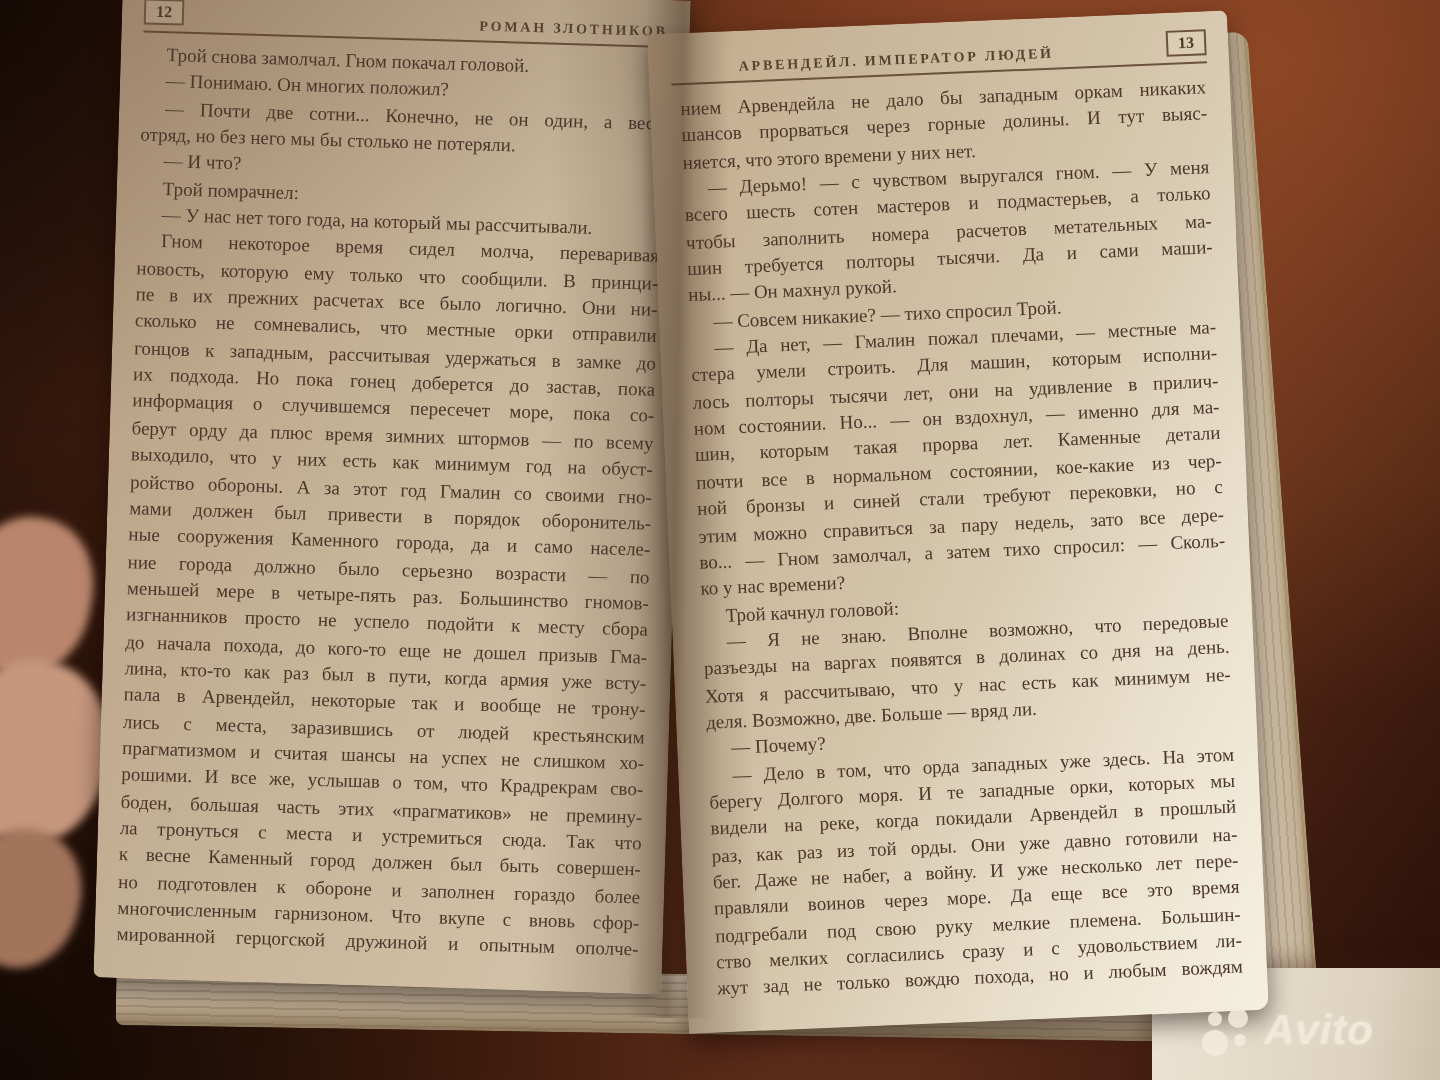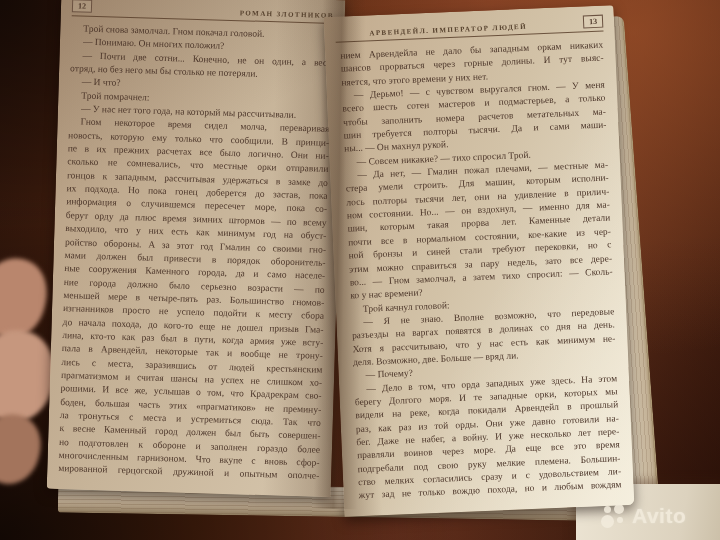--- a/index.html
+++ b/index.html
@@ -81,21 +81,21 @@
   .right-page .page-text{margin:7px 12px 0 15px;}
   .line{
     font-size:9.5px;line-height:13.35px;white-space:normal;
     text-align:justify;text-align-last:justify;
   }
   .line.end{text-align-last:left;}
   .line.indent{text-indent:12px;}
   .watermark{
     position:absolute;z-index:5;left:601px;top:500px;height:32px;
     display:flex;align-items:center;gap:5px;opacity:.88;
-    color:#f3ecdd;text-shadow:0 0 2px rgba(255,255,255,.35);
+    color:#f3ecdd;text-shadow:0 0 2px rgba(255,255,255,.35);font-style:italic;
   }
   .wm-dots{position:relative;width:26px;height:26px;}
   .wm-dot{position:absolute;border-radius:50%;background:#f3ecdd;}
   .wm-dot.d1{width:7px;height:7px;left:3px;top:3px;}
   .wm-dot.d2{width:13px;height:13px;left:0px;top:12px;}
   .wm-dot.d3{width:10px;height:10px;left:13px;top:1px;}
   .wm-dot.d4{width:6px;height:6px;left:16px;top:14px;}
   .wm-text{font-family:"Liberation Sans",sans-serif;font-weight:bold;font-size:21px;letter-spacing:.5px;}
 </style>
 </head>

